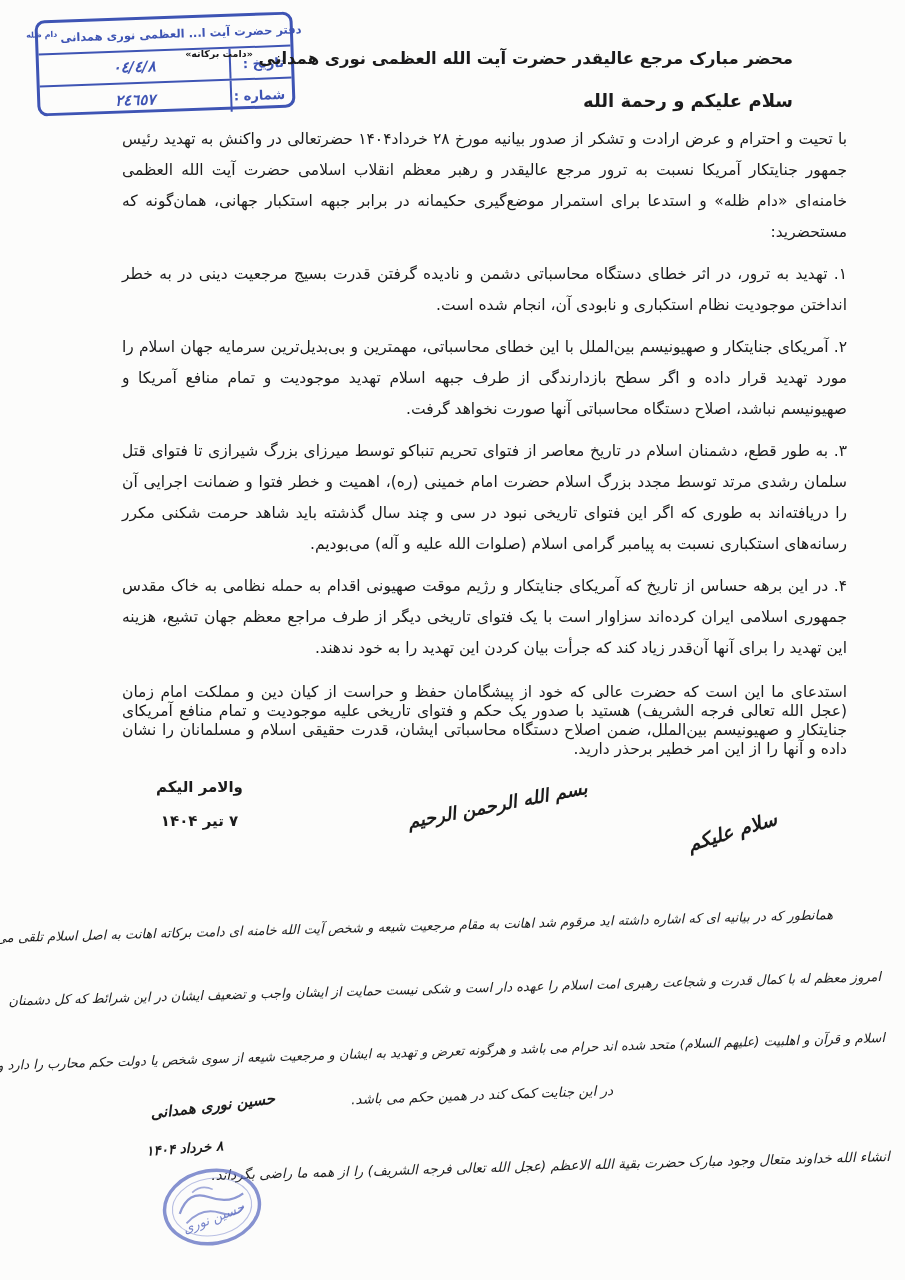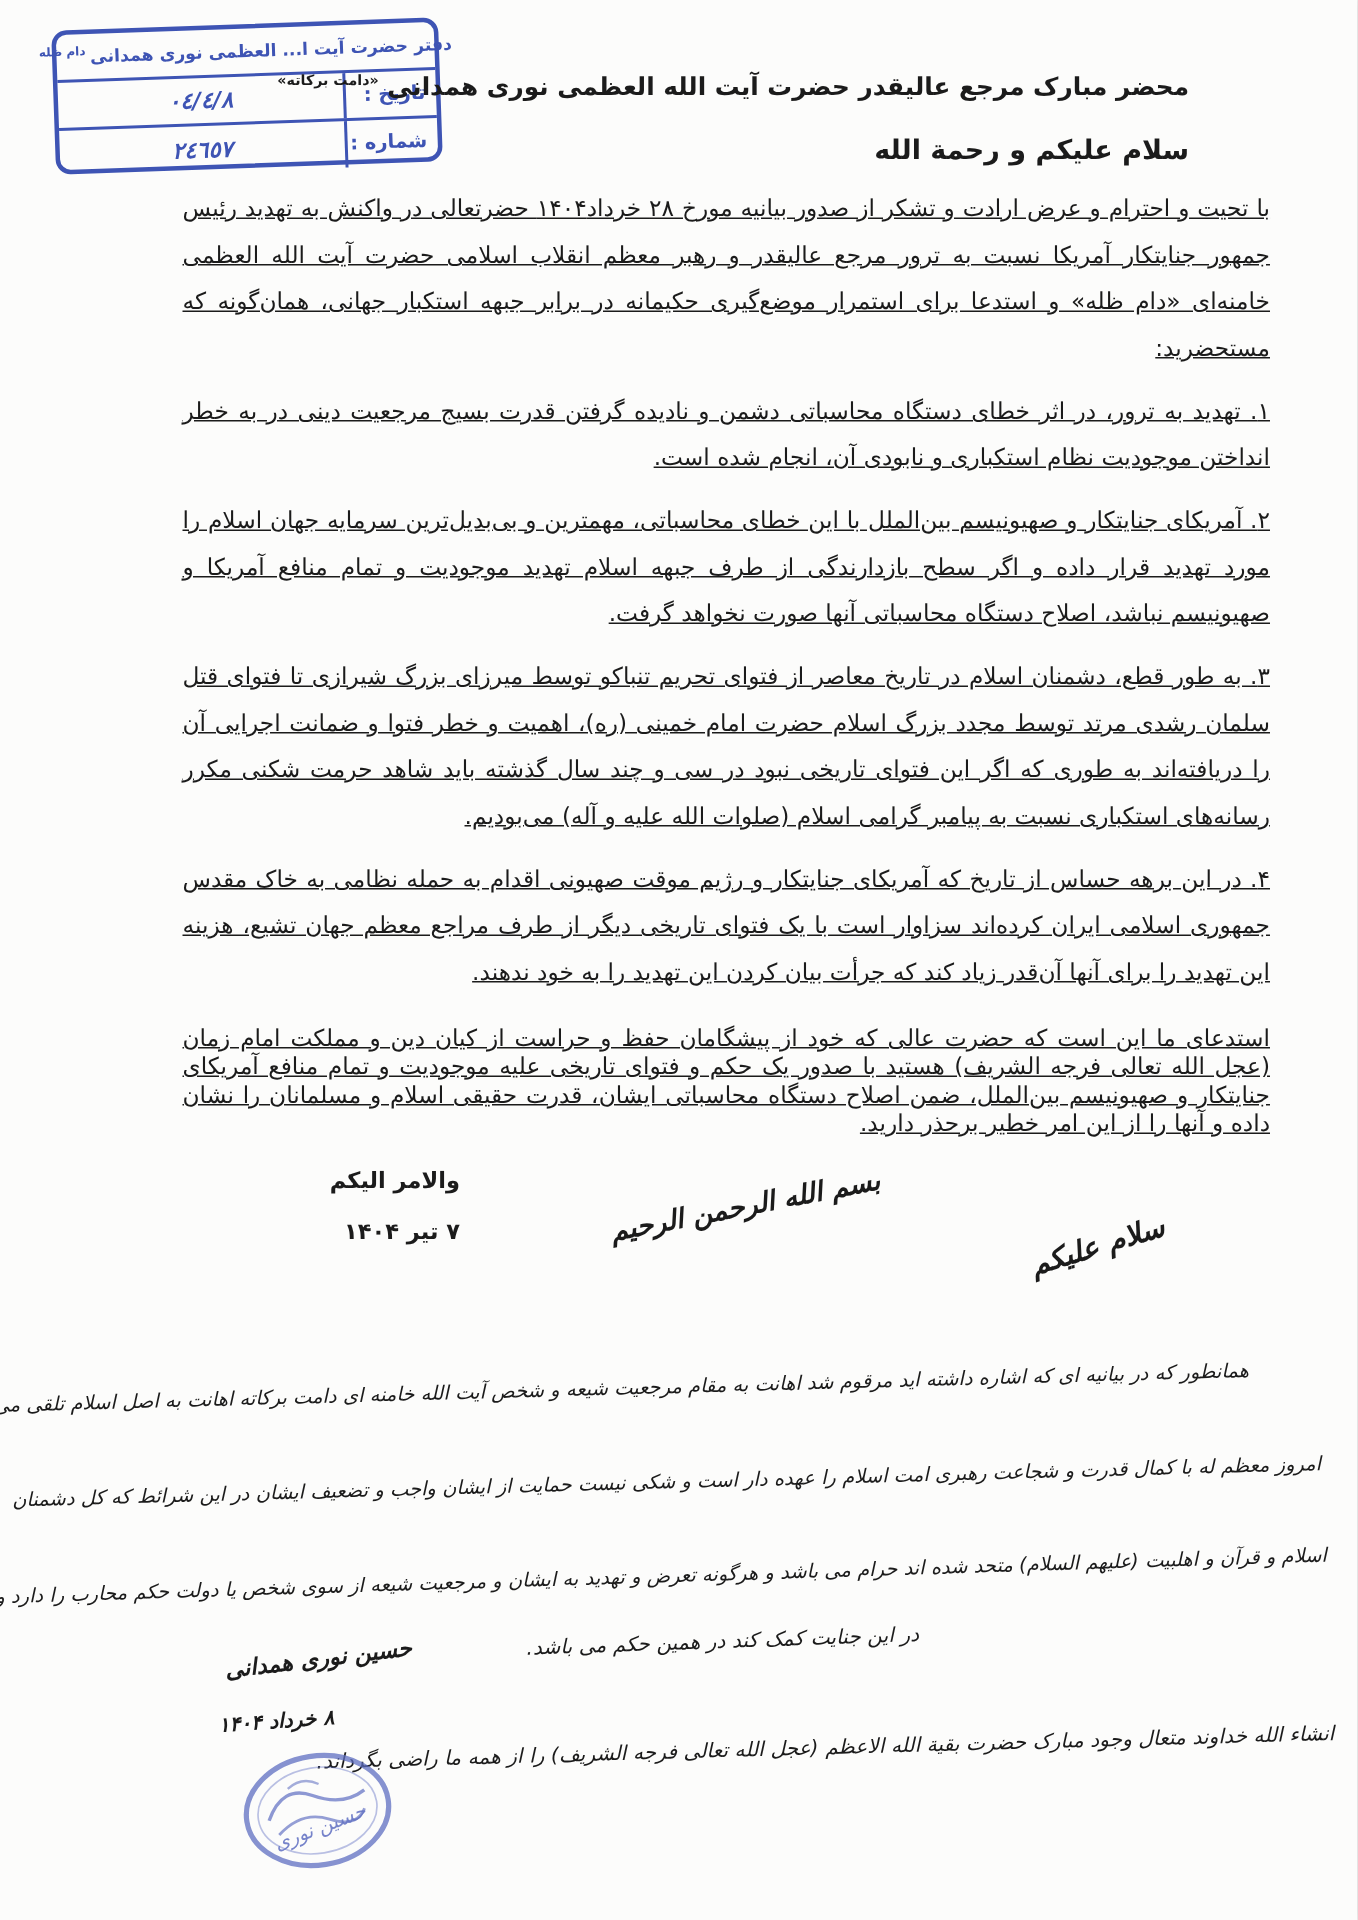--- a/index.html
+++ b/index.html
@@ -45,26 +45,26 @@
 
   
   .letter-title { position:absolute; top:48px; right:112px; font-size:16.5px; font-weight:bold; white-space:nowrap;text-align:right; }
   .sup { font-size:9.5px; vertical-align:super; font-weight:bold; }
   .letter-salutation { position:absolute; top:90px; right:112px; font-size:18px; font-weight:bold; }
 
   .body-text {
     position:absolute; top:124px; right:58px; left:122px;
     font-size:15.5px; line-height:31px; text-align:justify;
   }
-  .body-text p { margin:0 0 11px 0;text-decoration:underline; }
+  .body-text p { margin:0 0 11px 0; }
   .body-text p.request { margin-top:19px; line-height:19px; }
 
   .signoff {
     position:absolute; top:770px; left:92px; width:215px;
-    text-align:right; font-size:15px; line-height:34px; font-weight:bold;
+    text-align:center; font-size:15px; line-height:34px; font-weight:bold;
   }
 
   
   .hw { font-style:italic; white-space:nowrap; }
   .basmala { position:absolute; top:794px; left:406px; transform:rotate(-11deg); font-size:18px; font-weight:bold; }
   .reply-salam { position:absolute; top:820px; left:686px; transform:rotate(-17deg); font-size:19px; font-weight:bold; }
 
   .reply-line { position:absolute; font-size:13px; transform-origin:right center; }
   .rl1 { top:907px; right:72px; transform:rotate(-1.6deg); }
   .rl2 { top:969px; right:24px; transform:rotate(-1.6deg); }

